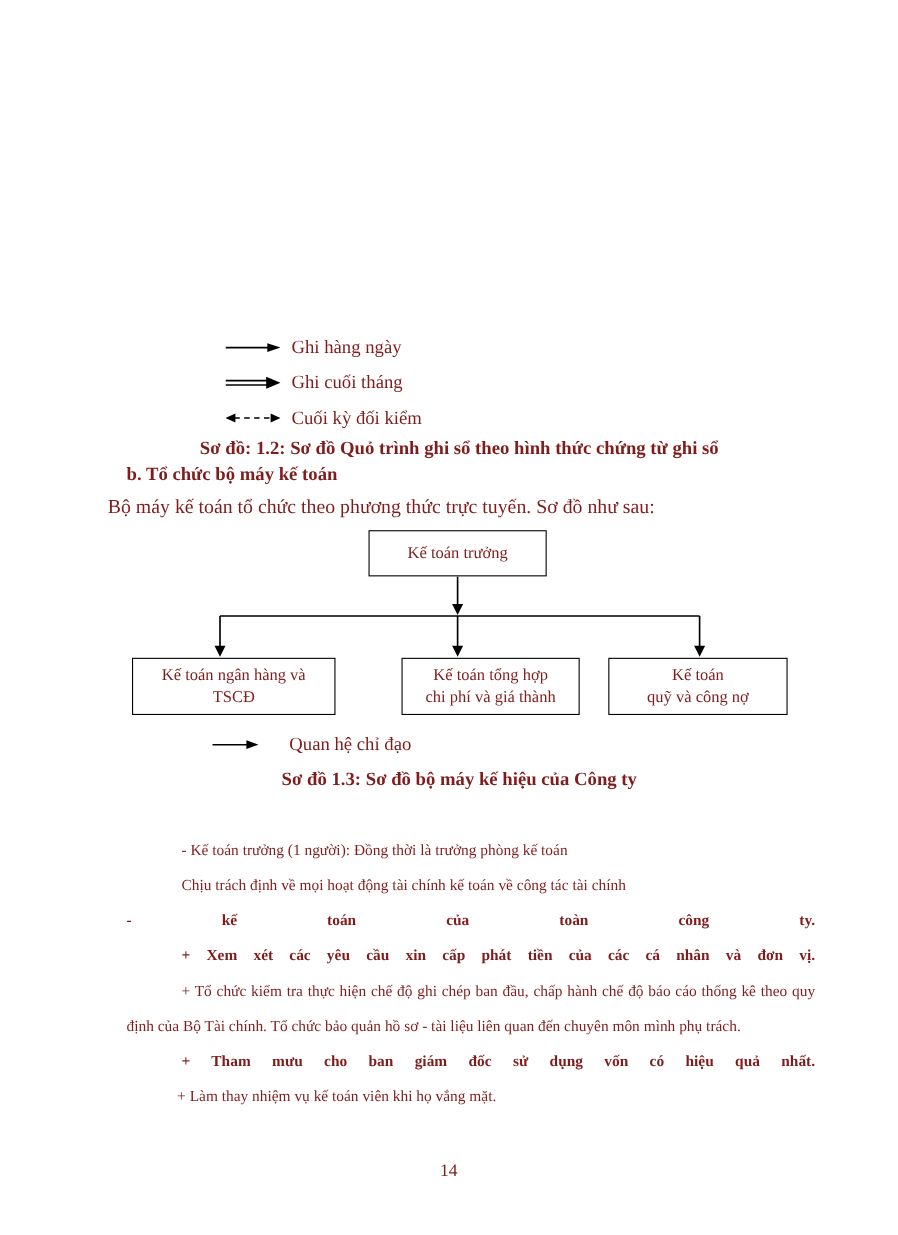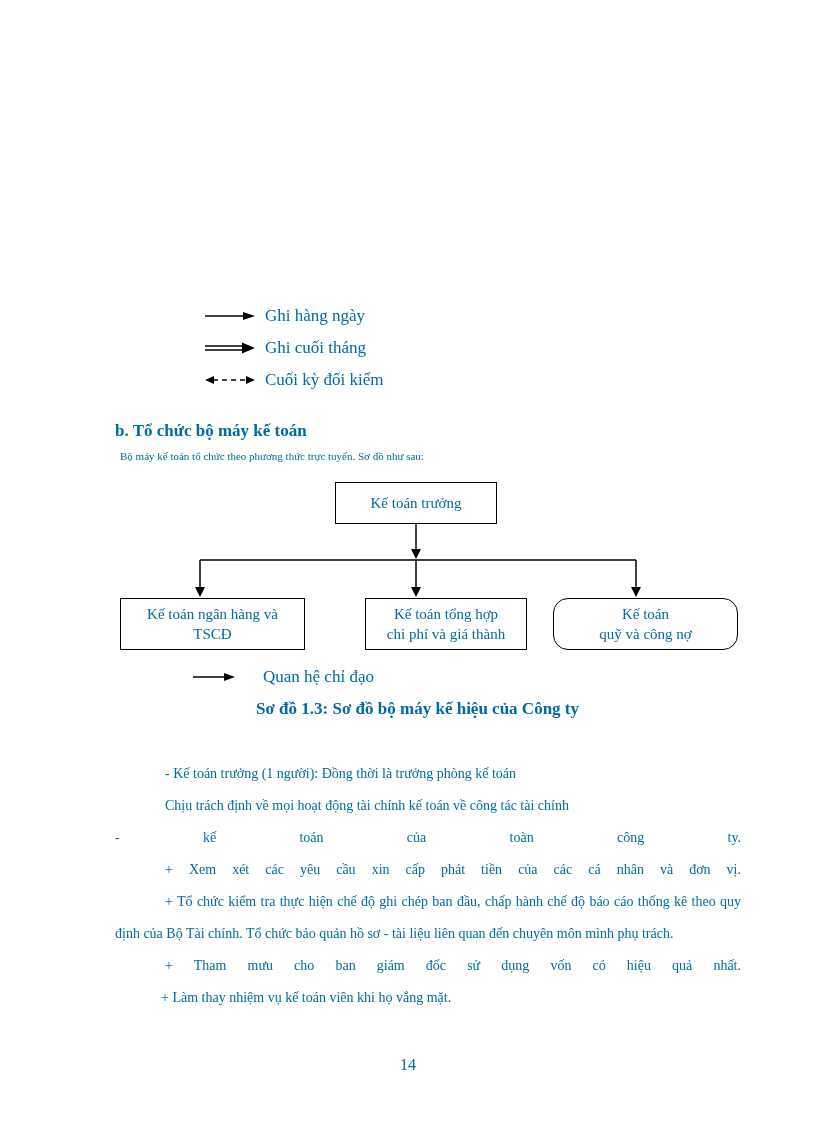--- a/index.html
+++ b/index.html
@@ -3,71 +3,71 @@
 <meta charset="utf-8">
 <style>
   * { margin: 0; padding: 0; box-sizing: border-box; }
   html, body { background: #ffffff; }
   .page {
     position: relative;
     width: 816px;
     height: 1123px;
     background: #ffffff;
     font-family: "Liberation Serif", serif;
-    color: #0369a1;
+    color: #7f1d1d;
     overflow: hidden;
   }
   .abs { position: absolute; }
   .bold { font-weight: bold; }
 
   
   .legend-top { top: 300px; left: 205px; }
   .legend-row { display: flex; align-items: center; height: 32px; }
   .legend-arrow { width: 50px; margin-right: 10px; display: inline-flex; align-items: center; }
   .legend-label { font-size: 17px; }
 
   
   .caption-12 { top: 398px; left: 95px; width: 645px; text-align: center; font-size: 17px; }
   .section-heading { top: 421px; left: 115px; font-size: 17px; }
-  .intro-line { top: 450px; left: 120px; font-size: 11px; text-align: right; }
+  .intro-line { top: 450px; left: 98px; font-size: 18px; text-align: right; }
 
   
   .org-chart { top: 480px; left: 0; width: 816px; height: 180px; }
   .org-svg { position: absolute; top: 0; left: 0; }
   .org-box {
     position: absolute;
     border: 1px solid #000;
     background: #fff;
     display: flex;
     flex-direction: column;
     align-items: center;
     justify-content: center;
     text-align: center;
     font-size: 15px;
     line-height: 1.35;
     padding: 2px 4px;
   }
   .box-root { left: 335px; top: 2px; width: 162px; height: 42px; }
   .box-c1 { left: 120px; top: 118px; width: 185px; height: 52px; }
   .box-c2 { left: 335px; top: 118px; width: 162px; height: 52px; margin-left: 30px; }
-  .box-c3 { left: 553px; top: 118px; width: 185px; height: 52px; border-radius: 15px; }
+  .box-c3 { left: 553px; top: 118px; width: 163px; height: 52px; }
 
   
   .relation-legend { top: 663px; left: 193px; display: flex; align-items: center; height: 28px; }
   .relation-arrow { width: 42px; margin-right: 28px; display: inline-flex; align-items: center; }
   .relation-label { font-size: 17px; }
 
   .caption-13 { top: 699px; left: 95px; width: 645px; text-align: center; font-size: 17px; }
 
   
   .body-text { top: 758px; left: 115px; width: 626px; }
   .para { font-size: 14px; line-height: 32px; }
   .indent { text-indent: 50px; }
   .indent-sm { text-indent: 46px; }
-  .stretch { text-align: justify; text-align-last: justify; }
+  .stretch { text-align: justify; text-align-last: justify; font-weight: bold; }
   .justify { text-align: justify; }
 
   .page-number { top: 1056px; left: 0; width: 816px; text-align: center; font-size: 16px; }
 </style>
 </head>
 <body>
 
 <div class="page">
 
   <div class="legend-top abs">
@@ -95,20 +95,21 @@
         <svg width="50" height="10" viewBox="0 0 50 10">
           <line x1="8" y1="5" x2="42" y2="5" stroke="#000" stroke-width="1.4" stroke-dasharray="5,4"></line>
           <polygon points="9,1 0,5 9,9" fill="#000"></polygon>
           <polygon points="41,1 50,5 41,9" fill="#000"></polygon>
         </svg>
       </span>
       <span class="legend-label">Cuối kỳ đối kiểm</span>
     </div>
   </div>
 
+  <div class="caption-12 abs bold">Sơ đồ: 1.2: Sơ đồ Quỏ trình ghi sổ theo hình thức chứng từ ghi sổ</div>
 
   <div class="section-heading abs bold">b. Tổ chức bộ máy kế toán</div>
 
   <div class="intro-line abs">Bộ máy kế toán tổ chức theo phương thức trực tuyến.  Sơ đồ như sau:</div>
 
   <div class="org-chart abs">
     <svg class="org-svg" width="816" height="180" viewBox="0 0 816 180">
       <line x1="416" y1="44" x2="416" y2="70" stroke="#000" stroke-width="1.5"></line>
       <polygon points="411,69 421,69 416,79" fill="#000"></polygon>
       <line x1="200" y1="80" x2="636" y2="80" stroke="#000" stroke-width="1.5"></line>

